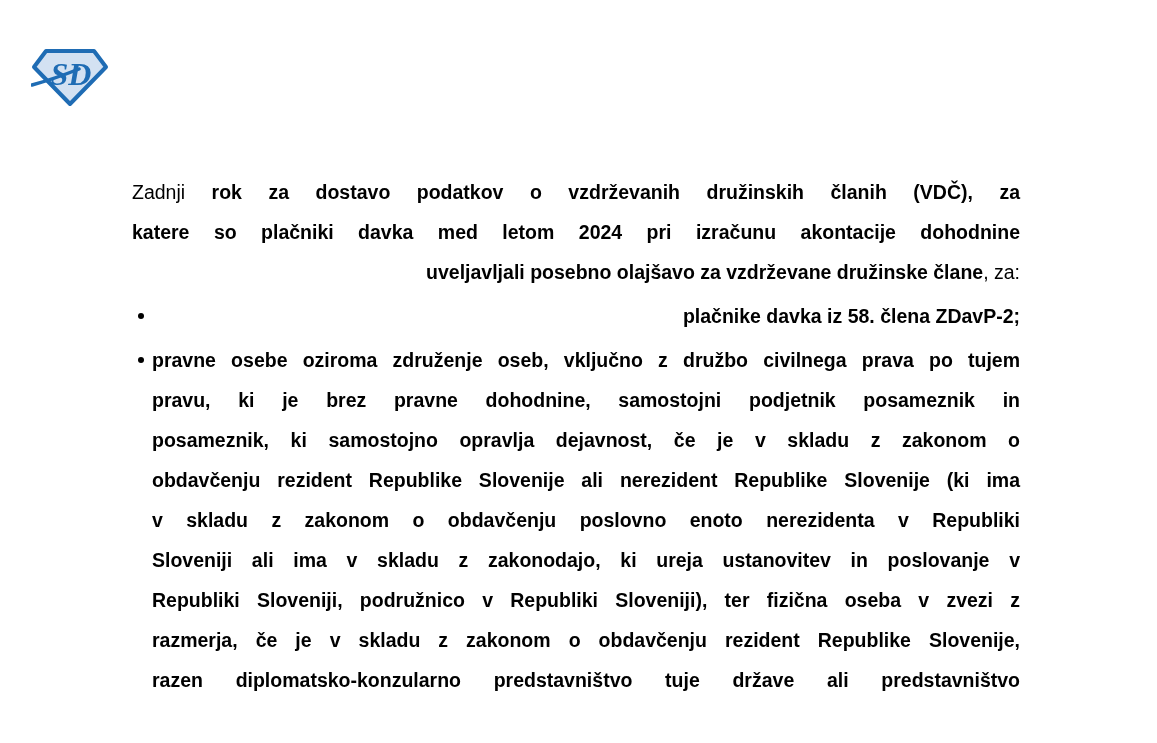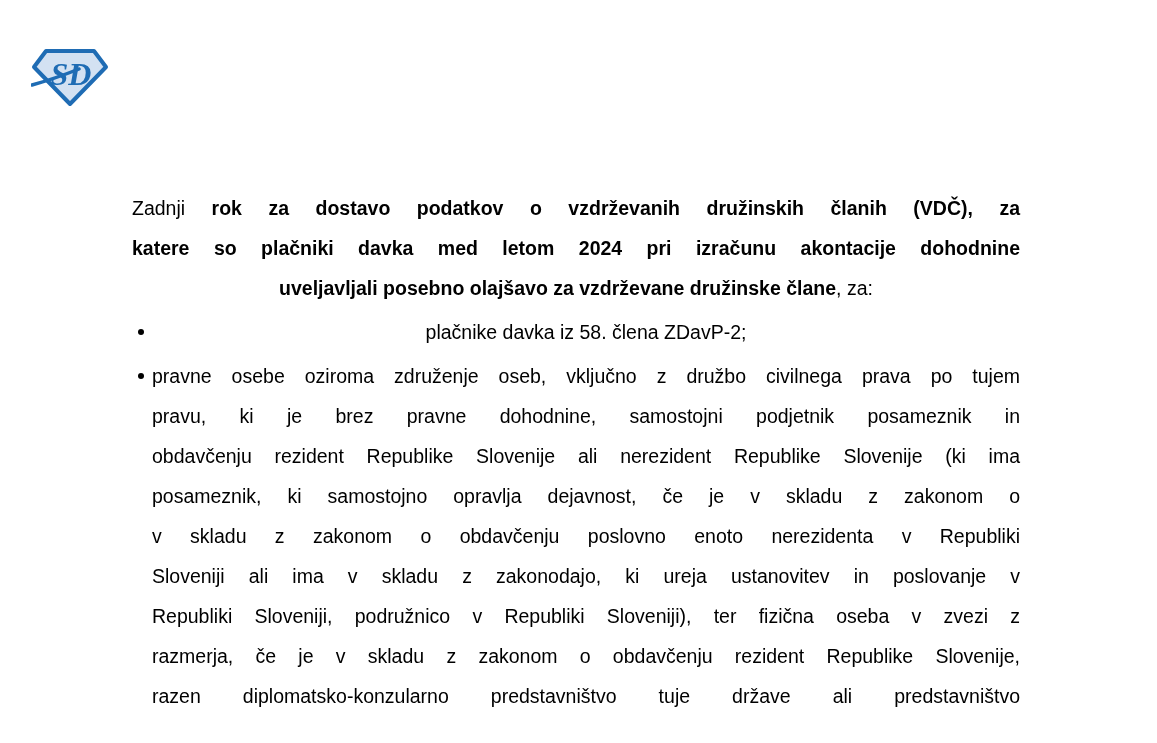--- a/index.html
+++ b/index.html
@@ -20,44 +20,45 @@
   .logo {
     position: absolute;
     left: 31px;
     top: 47px;
     width: 78px;
     height: 60px;
   }
   .content {
     position: absolute;
     left: 132px;
-    top: 188px;
+    top: 172px;
     width: 888px;
     color: #000000;
     font-size: 19.5px;
     line-height: 40px;
   }
   .tline {
-    text-align: center;
+    text-align: right;
     white-space: normal;
   }
   .tline.just {
     text-align: justify;
     text-align-last: justify;
   }
   .tline .b {
     font-weight: 700;
   }
   .para {
     margin: 0 0 0 0;
   }
   .bullet {
     position: relative;
     padding-left: 20px;
     margin-top: 4px;
+    font-weight: bold;
   }
   .bullet-marker {
     position: absolute;
     left: 6px;
     top: 17px;
     width: 6px;
     height: 6px;
     border-radius: 50%;
     background: #000000;
   }
@@ -86,22 +87,22 @@
       <div>
           <div class="tline"><span>plačnike davka iz 58. člena ZDavP-2;</span></div>
         </div>
     </div>
 
     <div class="bullet">
       <span class="bullet-marker"></span>
       <div>
           <div class="tline just"><span>pravne osebe oziroma združenje oseb, vključno z družbo civilnega prava po tujem</span></div>
           <div class="tline just"><span>pravu, ki je brez pravne dohodnine, samostojni podjetnik posameznik in</span></div>
+          <div class="tline just"><span>posameznik, ki samostojno opravlja dejavnost, če je v skladu z zakonom o</span></div>
           <div class="tline just"><span>obdavčenju rezident Republike Slovenije ali nerezident Republike Slovenije (ki ima</span></div>
-          <div class="tline just"><span>posameznik, ki samostojno opravlja dejavnost, če je v skladu z zakonom o</span></div>
           <div class="tline just"><span>v skladu z zakonom o obdavčenju poslovno enoto nerezidenta v Republiki</span></div>
           <div class="tline just"><span>Sloveniji ali ima v skladu z zakonodajo, ki ureja ustanovitev in poslovanje v</span></div>
           <div class="tline just"><span>Republiki Sloveniji, podružnico v Republiki Sloveniji), ter fizična oseba v zvezi z</span></div>
           <div class="tline just"><span>razmerja, če je v skladu z zakonom o obdavčenju rezident Republike Slovenije,</span></div>
           <div class="tline just"><span>razen diplomatsko-konzularno predstavništvo tuje države ali predstavništvo</span></div>
         </div>
     </div>
 
   </div>
 </div>

